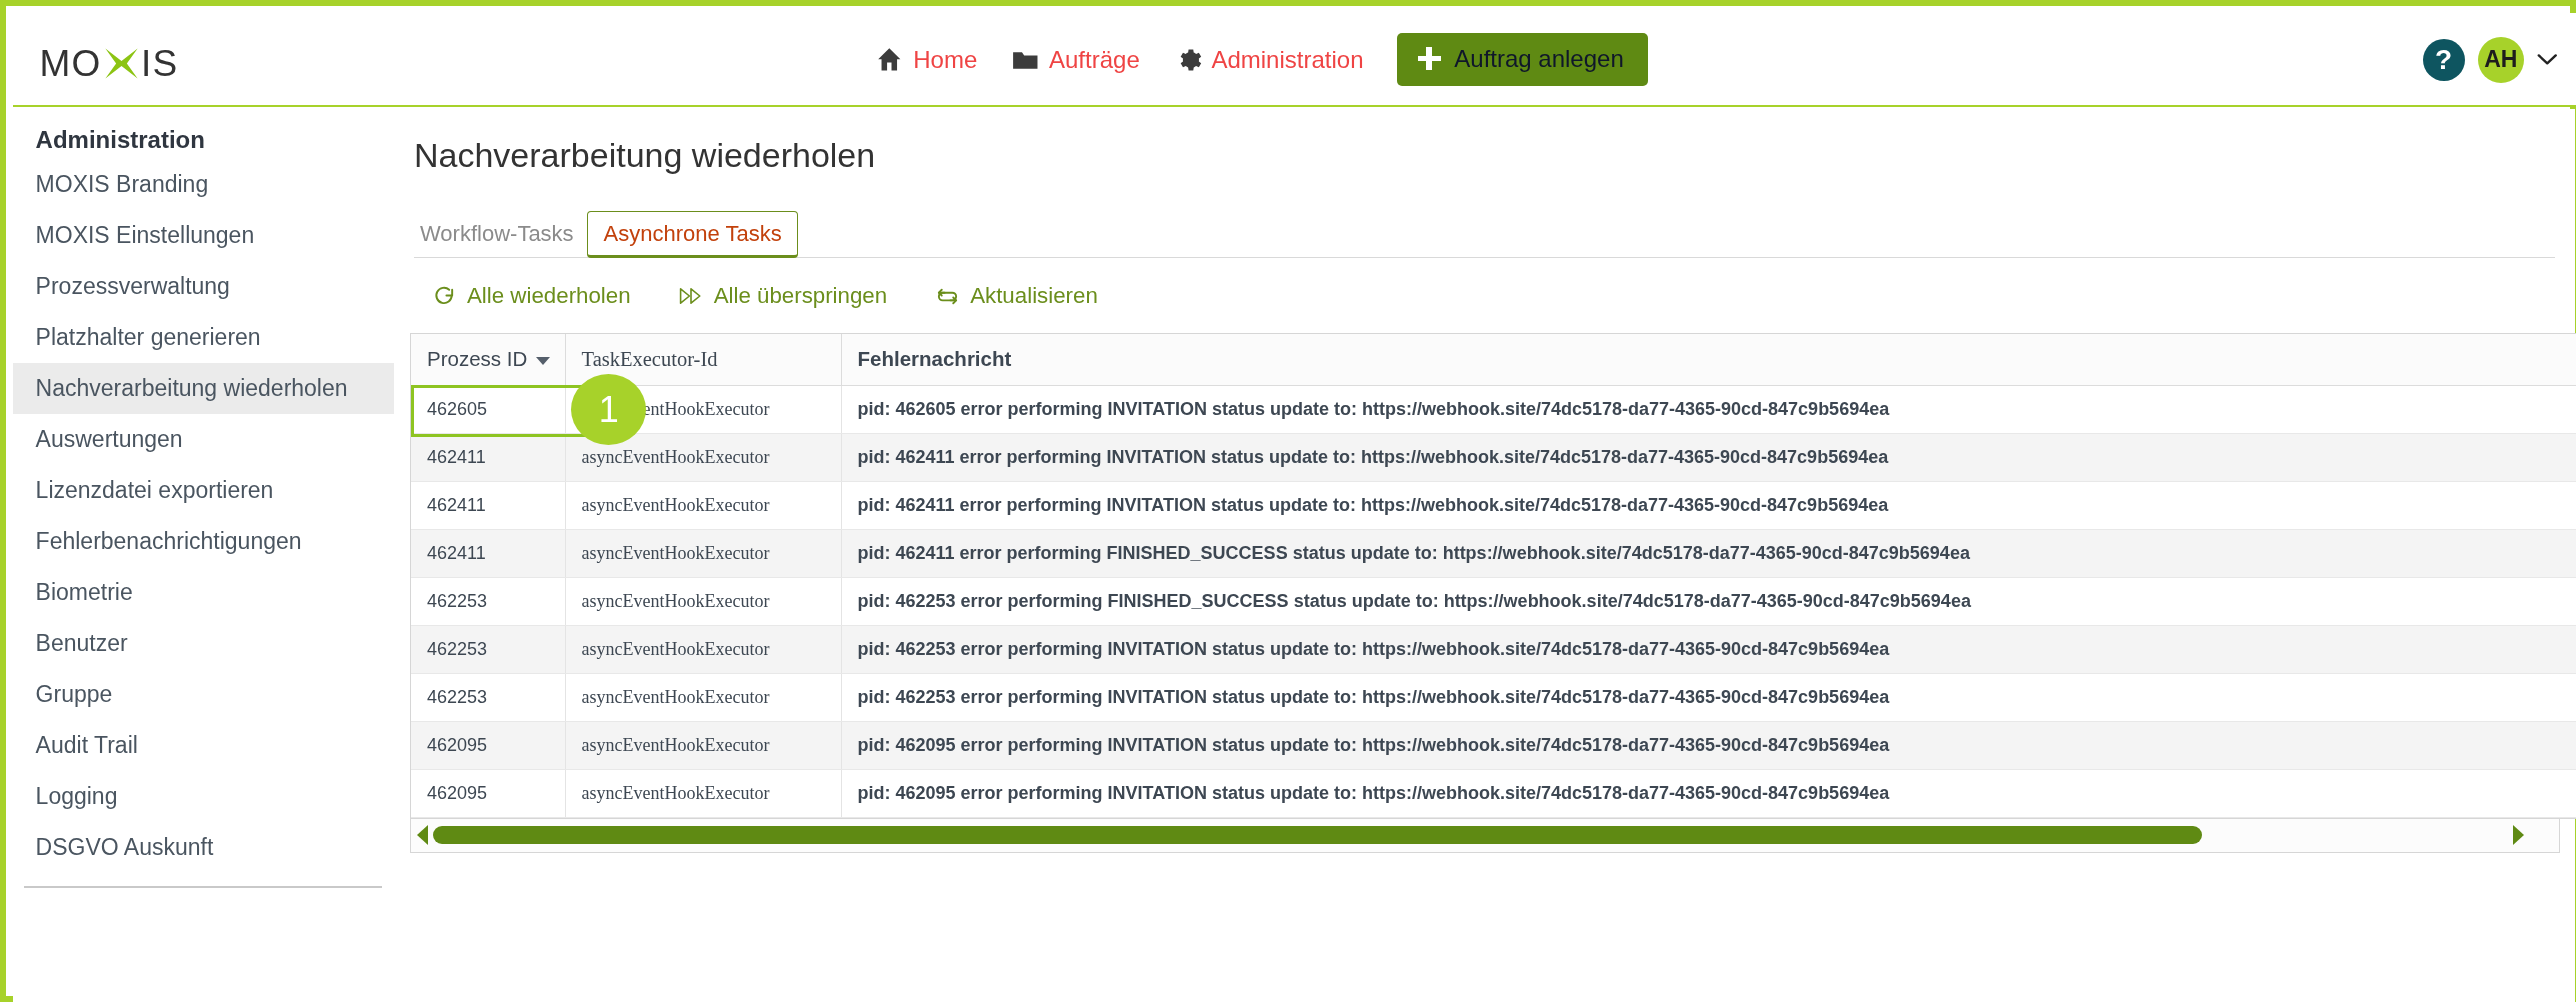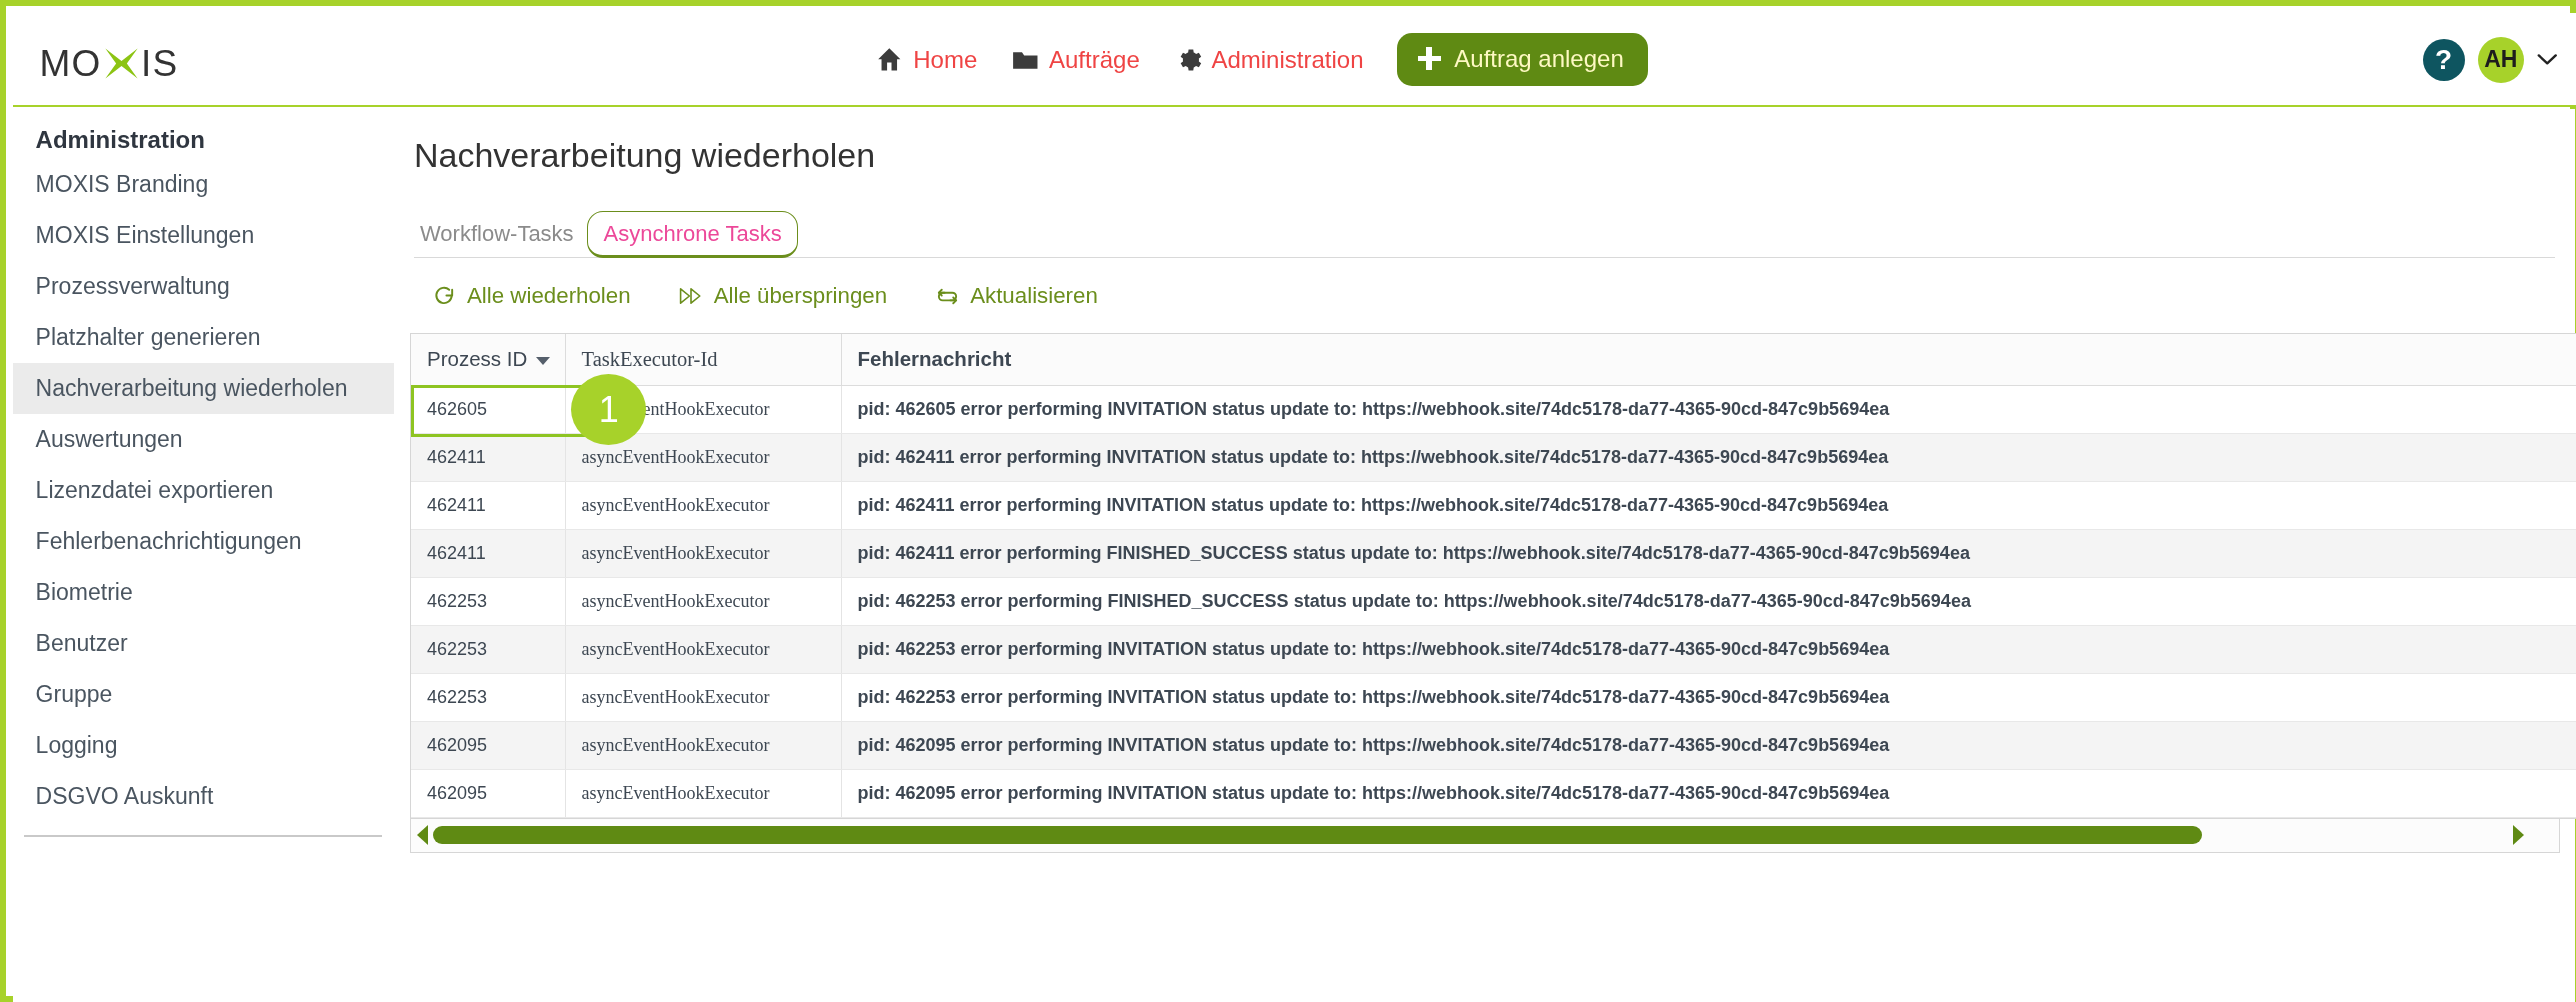--- a/index.html
+++ b/index.html
@@ -47,23 +47,23 @@
     cursor: pointer;
   }
   .nav-item .nav-label {
     font-size: 24px; color: #ef4444;
   }
   .nav-icon { display: flex; align-items: center; justify-content: center; width: 28px; height: 28px; }
 
   .create-btn {
     display: flex; align-items: center; gap: 13.3px;
     background: #5f8a13;
-    color: #fef9c3;
+    color: #0f172a;
     font-size: 24px;
-    border-radius: 15px;
+    border-radius: 5px;
     padding: 12px 24px 13.3px 20.5px;
     cursor: pointer;
     border: none;
     font-family: "Liberation Sans", sans-serif;
     white-space: nowrap;
   }
   .plus-icon {
     position: relative; width: 23px; height: 23px; flex: 0 0 23px;
   }
   .plus-icon::before, .plus-icon::after {
@@ -132,25 +132,25 @@
     border-bottom: 1.2px solid #d9d9d9;
     width: 2141px;
     height: 46px;
   }
   .tab {
     font-size: 22px; color: #8b8b8b;
     padding: 8.5px 13.3px 9.7px 6px;
     cursor: pointer; white-space: nowrap;
   }
   .tab.active {
-    color: #ec4899;
+    color: #c2410c;
     background: #ffffff;
     border: 1.2px solid #6b8e1c;
     border-bottom: 3px solid #6b8e1c;
-    border-radius: 16px;
+    border-radius: 4px;
     padding: 8.5px 15.7px 8.5px 15.7px;
     margin-bottom: -1.2px;
     margin-top: 32px;
   }
 
   .toolbar {
     display: flex; align-items: center;
     margin: 25px 0 0 38px;
     gap: 0;
   }
@@ -347,20 +347,21 @@
     <div class="sidebar-item">MOXIS Einstellungen</div>
     <div class="sidebar-item">Prozessverwaltung</div>
     <div class="sidebar-item">Platzhalter generieren</div>
     <div class="sidebar-item active">Nachverarbeitung wiederholen</div>
     <div class="sidebar-item">Auswertungen</div>
     <div class="sidebar-item">Lizenzdatei exportieren</div>
     <div class="sidebar-item">Fehlerbenachrichtigungen</div>
     <div class="sidebar-item">Biometrie</div>
     <div class="sidebar-item">Benutzer</div>
     <div class="sidebar-item">Gruppe</div>
+    <div class="sidebar-item">Audit Trail</div>
     <div class="sidebar-item">Logging</div>
     <div class="sidebar-item">DSGVO Auskunft</div>
     <div class="sidebar-divider"></div>
   </div>
 
   <div class="main">
 
     <div class="page-title">Nachverarbeitung wiederholen</div>
 
     <div class="tabs">

